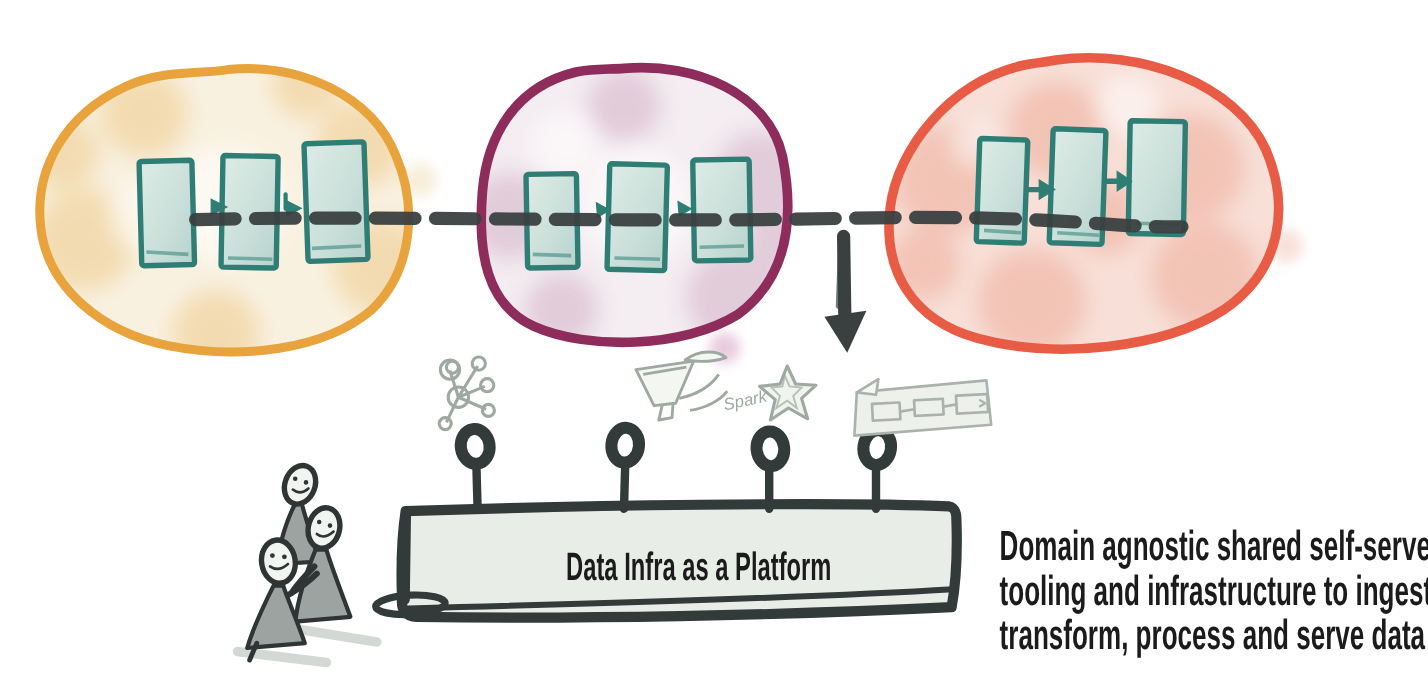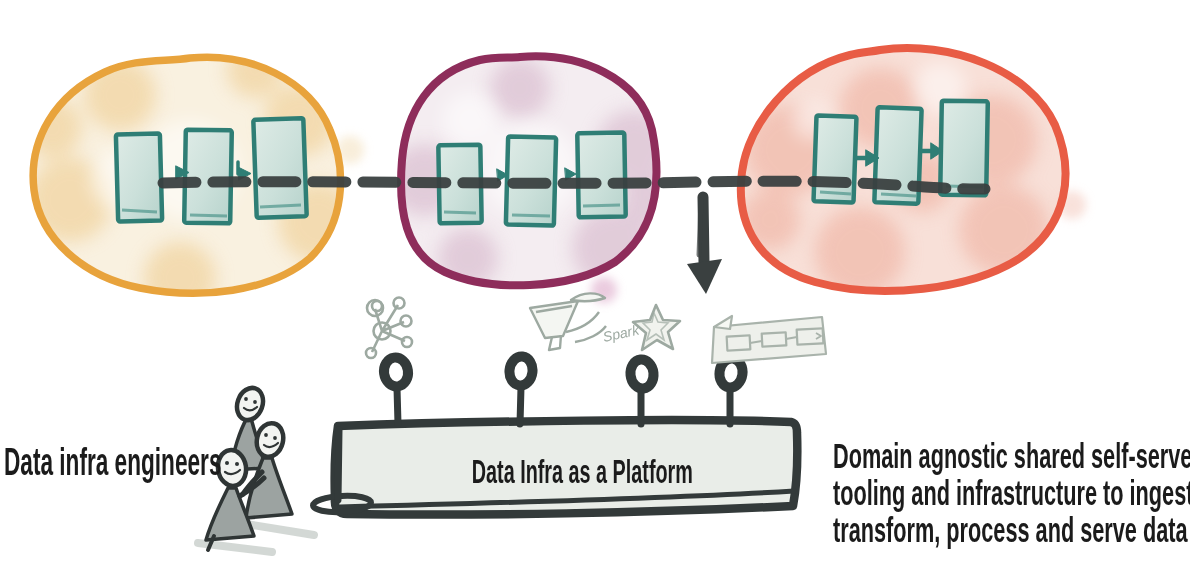--- a/index.html
+++ b/index.html
@@ -233,23 +233,20 @@
       <path d="M240,496 C250,490 258,484 264,478" fill="none" stroke="#2F3535" stroke-width="5" stroke-linecap="round"></path>
       <path d="M214,536 L208,550" fill="none" stroke="#2F3535" stroke-width="4" stroke-linecap="round"></path>
       <ellipse cx="232" cy="468" rx="14" ry="18" transform="rotate(-8 232 468)" fill="#F2F4F1" stroke="#2F3535" stroke-width="4.5"></ellipse>
       <circle cx="227" cy="463" r="2" fill="#2F3535"></circle>
           <circle cx="237" cy="464" r="2" fill="#2F3535"></circle>
       <path d="M225,472 Q232,477 240,470" fill="none" stroke="#2F3535" stroke-width="2.2" stroke-linecap="round"></path>
     </g>
   </g>
 </svg>
 
-<div class="label engineers-label">
-  <span class="cond">Data infra engineers</span>
-</div>
 
 <div class="label platform-label">
   <span class="cond">Data Infra as a Platform</span>
 </div>
 
 <div class="label description">
   <div>Domain agnostic shared self-serve</div>
   <div>tooling and infrastructure to ingest,</div>
   <div>transform, process and serve data</div>
 </div>

